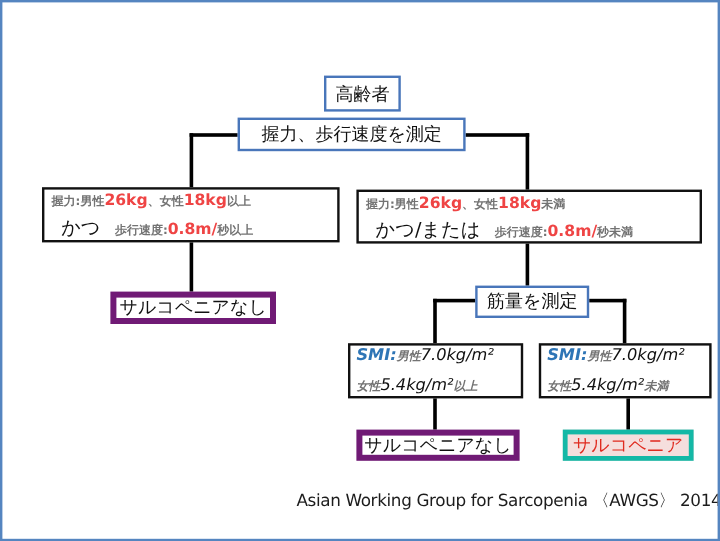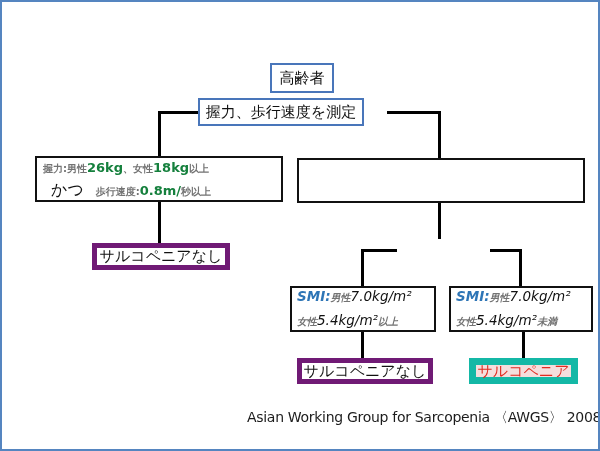--- a/index.html
+++ b/index.html
@@ -10,25 +10,25 @@
   .center{align-items:center;text-align:center;}
   .blue-border{border:2px solid #4976ba;}
   .black-border{border:2px solid #111;}
   .thin-border{border:5px solid #701a75;}
   .label{font-size:15px;color:#111;white-space:nowrap;}
   .cline{white-space:nowrap;line-height:21px;padding-left:6px;}
   .cline2{padding-left:14px;}
   .jb{font-weight:bold;font-size:10px;color:#737373;}
   .jr{font-weight:normal;font-size:16px;color:#111;}
   .conj{margin-right:12px;}
-  .val{font-weight:bold;font-size:13px;color:#15803d;}
+  .val{font-weight:bold;font-size:13px;color:#ef4444;}
   .num{font-weight:normal;font-size:13.5px;color:#111;}
   .smi{font-weight:bold;font-size:13.5px;color:#2e75b6;}
   .sline{white-space:nowrap;line-height:22px;padding-left:5px;font-style:italic;}
-  .result-red{background:#f5dedd;border:7px solid #14b8a6;}
+  .result-red{background:#f5dedd;border:4px solid #14b8a6;}
   .red-text{color:#e02b20;}
   .line{position:absolute;background:#000;}
   #caption{position:absolute;left:245px;top:407px;width:345px;text-align:center;
            font-size:14px;color:#1c1c1c;letter-spacing:-0.3px;white-space:nowrap;}
 </style>
 </head>
 <body>
 
 <div id="stage">
 
@@ -42,40 +42,49 @@
   <div class="line" style="left:359px;top:247px;width:3px;height:38px"></div>
   <div class="line" style="left:488px;top:247px;width:32px;height:3px"></div>
   <div class="line" style="left:517px;top:247px;width:3px;height:38px"></div>
   <div class="line" style="left:359px;top:329px;width:3px;height:28px"></div>
   <div class="line" style="left:520px;top:329px;width:3px;height:28px"></div>
 
   <div class="box blue-border center" style="left:268px;top:61px;width:64px;height:30px">
     <span class="label">高齢者</span>
   </div>
 
-  <div class="box blue-border center" style="left:196px;top:96px;width:166px;height:28px">
+  <div class="box blue-border center" style="left:196px;top:96px;width:190px;height:28px">
     <span class="label">握力、歩行速度を測定</span>
   </div>
 
   <div class="box black-border" style="left:33px;top:154px;width:248px;height:46px">
     <div class="cline">
       <span class="jb">握力:</span><span class="jb">男性</span><span class="val">26kg</span><span class="jb">、女性</span><span class="val">18kg</span><span class="jb">以上</span>
     </div>
     <div class="cline cline2">
       <span class="jr conj">かつ</span><span class="jb">歩行速度:</span><span class="val">0.8m/</span><span class="jb">秒以上</span>
     </div>
   </div>
 
   <div class="box black-border" style="left:295px;top:156px;width:288px;height:45px">
+    <div class="cline">
+      <span class="jb">握力:</span><span class="jb">男性</span><span class="val">26kg</span><span class="jb">、女性</span><span class="val">18kg</span><span class="jb">未満</span>
+    </div>
+    <div class="cline cline2">
+      <span class="jr conj">かつ/または</span><span class="jb">歩行速度:</span><span class="val">0.8m/</span><span class="jb">秒未満</span>
+    </div>
   </div>
 
   <div class="box thin-border center" style="left:90px;top:241px;width:138px;height:27px">
     <span class="label">サルコペニアなし</span>
   </div>
 
+  <div class="box blue-border center" style="left:394px;top:236px;width:95px;height:27px">
+    <span class="label">筋量を測定</span>
+  </div>
 
   <div class="box black-border" style="left:288px;top:284px;width:146px;height:46px">
     <div class="sline">
       <span class="smi">SMI:</span><span class="jb">男性</span><span class="num">7.0kg/m²</span>
     </div>
     <div class="sline">
       <span class="jb">女性</span><span class="num">5.4kg/m²</span><span class="jb">以上</span>
     </div>
   </div>
 
@@ -89,15 +98,15 @@
   </div>
 
   <div class="box thin-border center" style="left:295px;top:356px;width:136px;height:26px">
     <span class="label">サルコペニアなし</span>
   </div>
 
   <div class="box result-red center" style="left:467px;top:356px;width:109px;height:26px">
     <span class="label red-text">サルコペニア</span>
   </div>
 
-  <div id="caption">Asian Working Group for Sarcopenia 〈AWGS〉 2008</div>
+  <div id="caption">Asian Working Group for Sarcopenia 〈AWGS〉 2014</div>
 
 </div>
 
 </body></html>

